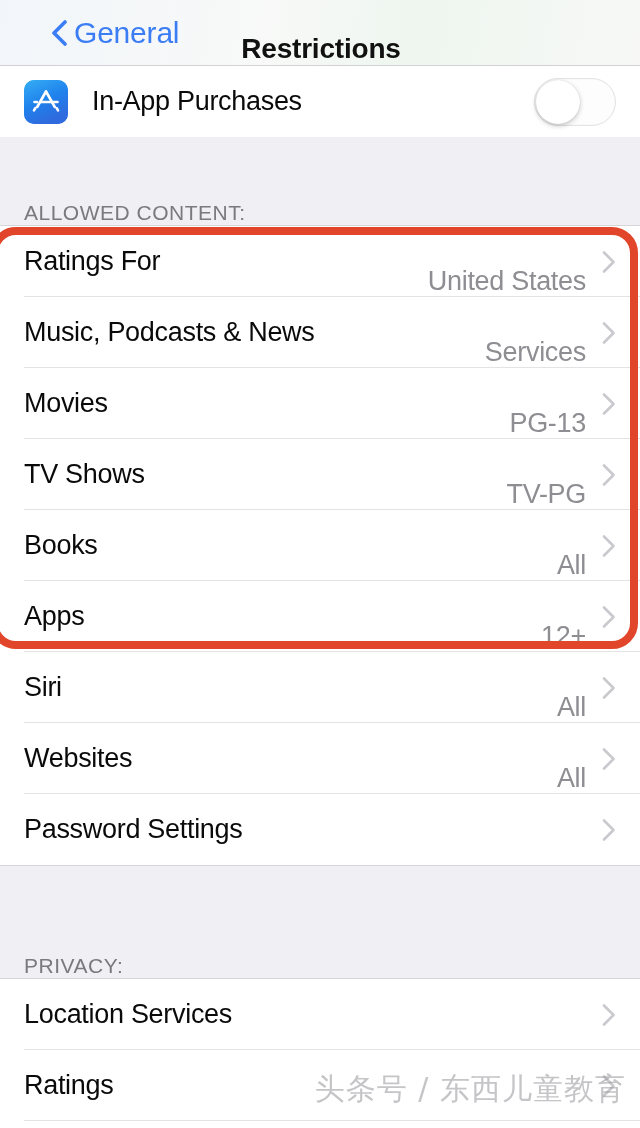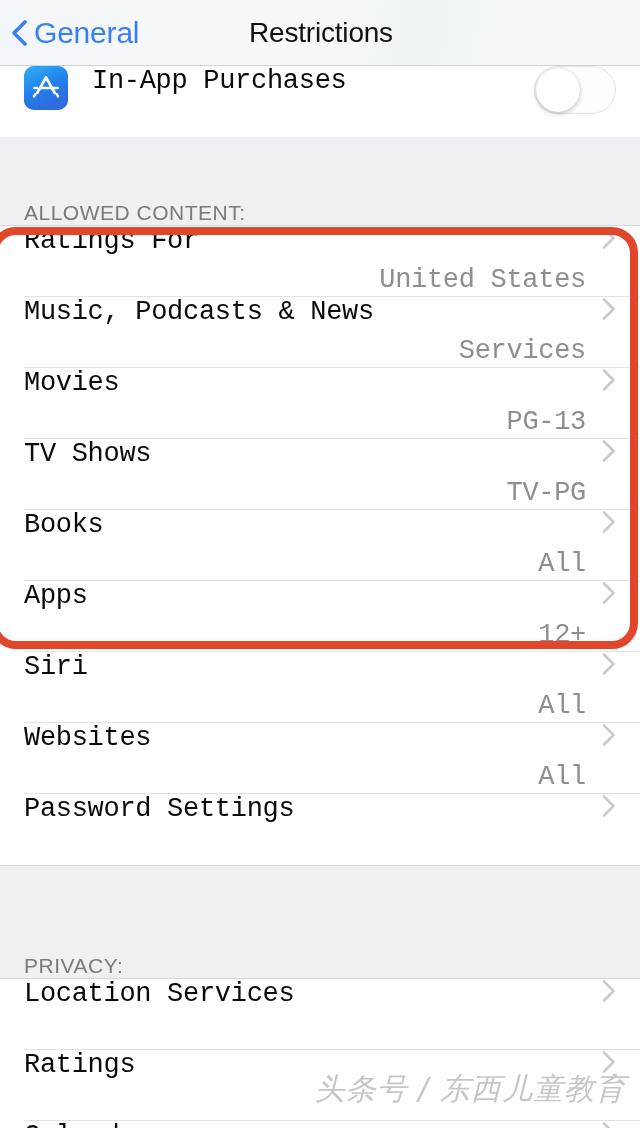--- a/index.html
+++ b/index.html
@@ -25,21 +25,22 @@
     overflow: hidden;
   }
 
   
   .navbar {
     position: relative;
     height: 66px;
     background: linear-gradient(100deg, #f2f6fa 0%, #f8f9f8 42%, #eef6ef 64%, #f7f8f6 100%);
     border-bottom: 1px solid #d2d2d4;
     display: flex;
-    align-items: center;
+    align-items: flex-end;
+    padding-left: 40px;
   }
 
   .back-button {
     display: flex;
     align-items: center;
     gap: 7px;
     padding-left: 11px;
     cursor: pointer;
     height: 100%;
   }
@@ -55,41 +56,40 @@
     color: #3b7df4;
     letter-spacing: -0.2px;
     line-height: 1;
   }
 
   .nav-title {
     position: absolute;
     left: 2px; right: 0;
     text-align: center;
     font-size: 28px;
-    font-weight: normal;
+    font-weight: bold;
     color: #111111;
     letter-spacing: -0.2px;
     pointer-events: none;
   }
 
   
   .group {
     background: #ffffff;
   }
 
   .row {
     position: relative;
     height: 71px;
     display: flex;
-    align-items: flex-start;
+    align-items: center;
     padding-left: 24px;
     padding-right: 18px;
     background: #ffffff;
     cursor: pointer;
-    font-family: Liberation Mono, monospace;
   }
 
   .row::after {
     content: "";
     position: absolute;
     left: 24px;
     right: 0;
     bottom: 0;
     height: 1px;
     background: #e3e3e6;
@@ -184,21 +184,20 @@
     position: absolute;
     right: 14px;
     bottom: 18px;
     font-size: 30px;
     color: rgba(150,150,155,0.55);
     letter-spacing: 1px;
     white-space: nowrap;
     z-index: 40;
     font-family: "DejaVu Sans", sans-serif;
     pointer-events: none;
-    font-style: italic;
   }
 
   .clip-bottom {
     overflow: hidden;
   }
 </style>
 </head>
 <body>
 
 <div id="screen">

